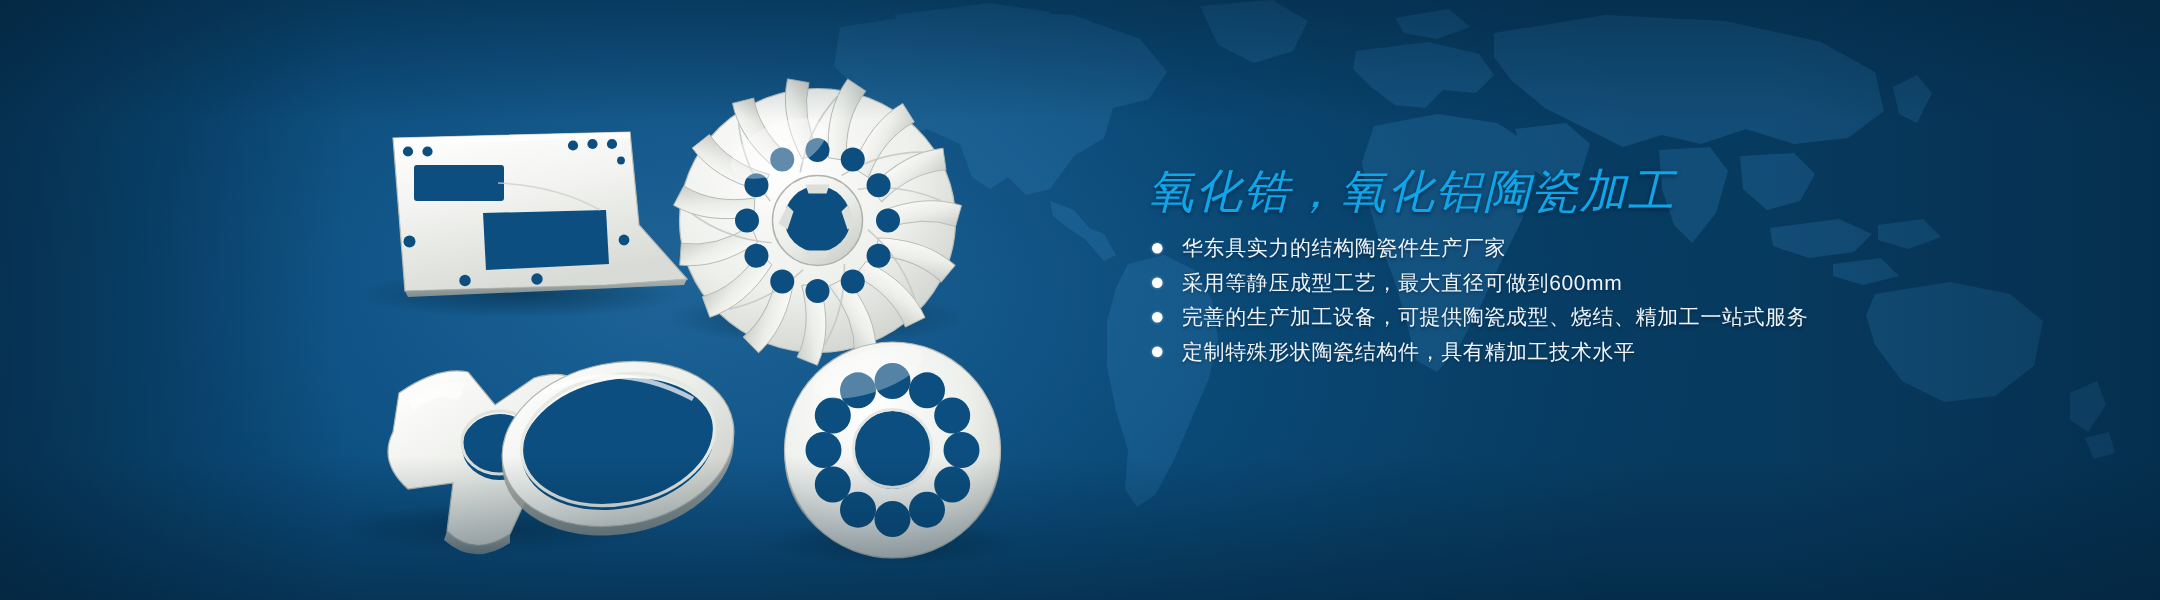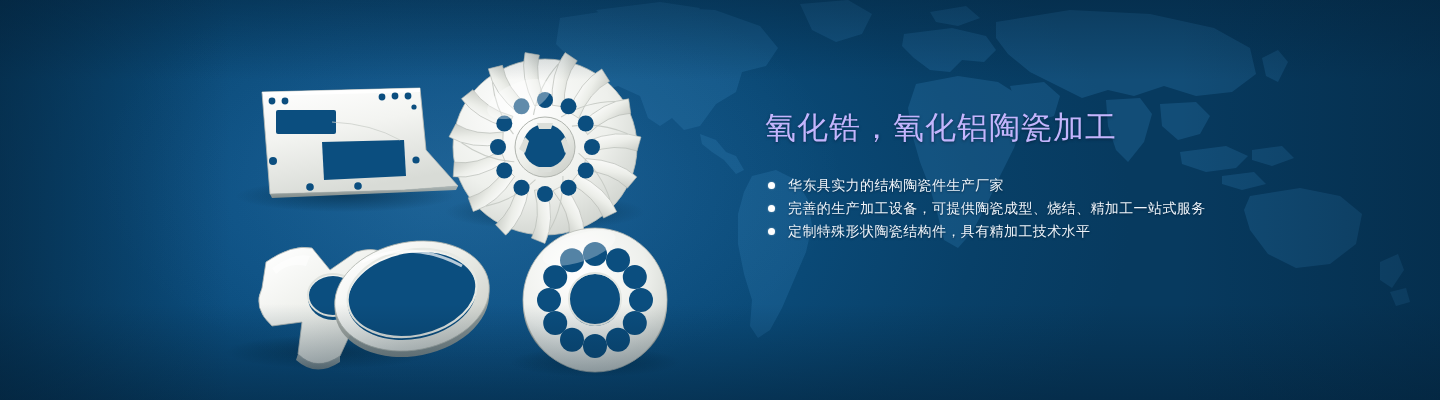--- a/index.html
+++ b/index.html
@@ -52,27 +52,28 @@
 
   
   .copy {
     position:absolute;
     left:765px; top:108px;
     width:620px;
   }
   .headline {
     font-size:31px;
     line-height:40px;
-    color:#c4b5fd;
+    color:#0ea5e9;
     font-weight:400;
     letter-spacing:1px;
     text-shadow:0 1px 3px rgba(0,18,38,.55);
     white-space:nowrap;
-  }
-  .bullets { margin-top:26px; }
+    font-style:italic;
+  }
+  .bullets { margin-top:6px; }
   .bullet {
     display:flex;
     align-items:center;
     height:23px;
     margin-bottom:0px;
   }
   .dot {
     width:7px; height:7px;
     border-radius:50%;
     background:#ffffff;
@@ -359,20 +360,24 @@
   <div class="copy">
     <div class="headline">氧化锆，氧化铝陶瓷加工</div>
 
     <div class="bullets">
       <div class="bullet">
         <span class="dot"></span>
         <span class="btext">华东具实力的结构陶瓷件生产厂家</span>
       </div>
       <div class="bullet">
         <span class="dot"></span>
+        <span class="btext">采用等静压成型工艺，最大直径可做到600mm</span>
+      </div>
+      <div class="bullet">
+        <span class="dot"></span>
         <span class="btext">完善的生产加工设备，可提供陶瓷成型、烧结、精加工一站式服务</span>
       </div>
       <div class="bullet">
         <span class="dot"></span>
         <span class="btext">定制特殊形状陶瓷结构件，具有精加工技术水平</span>
       </div>
     </div>
   </div>
 
 </div>

